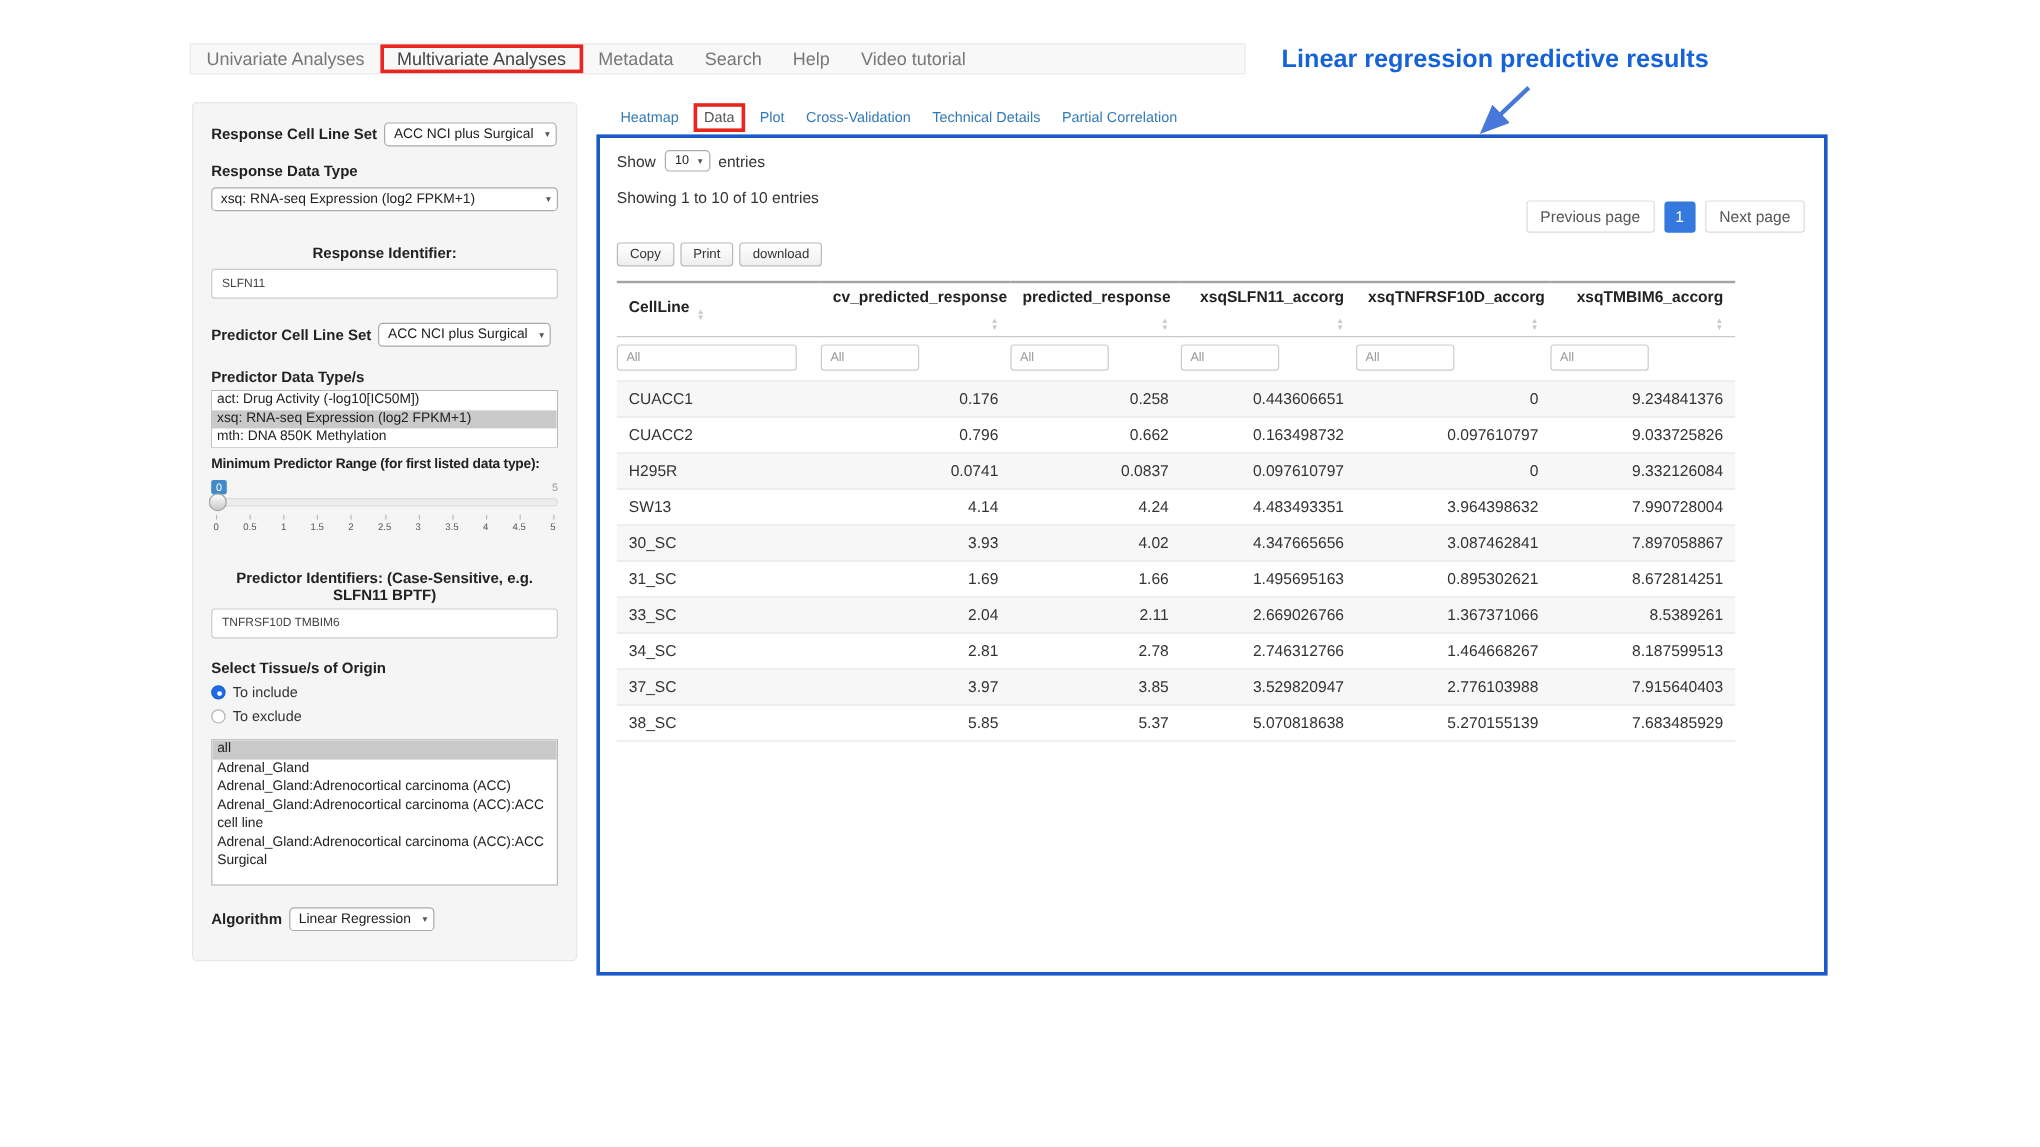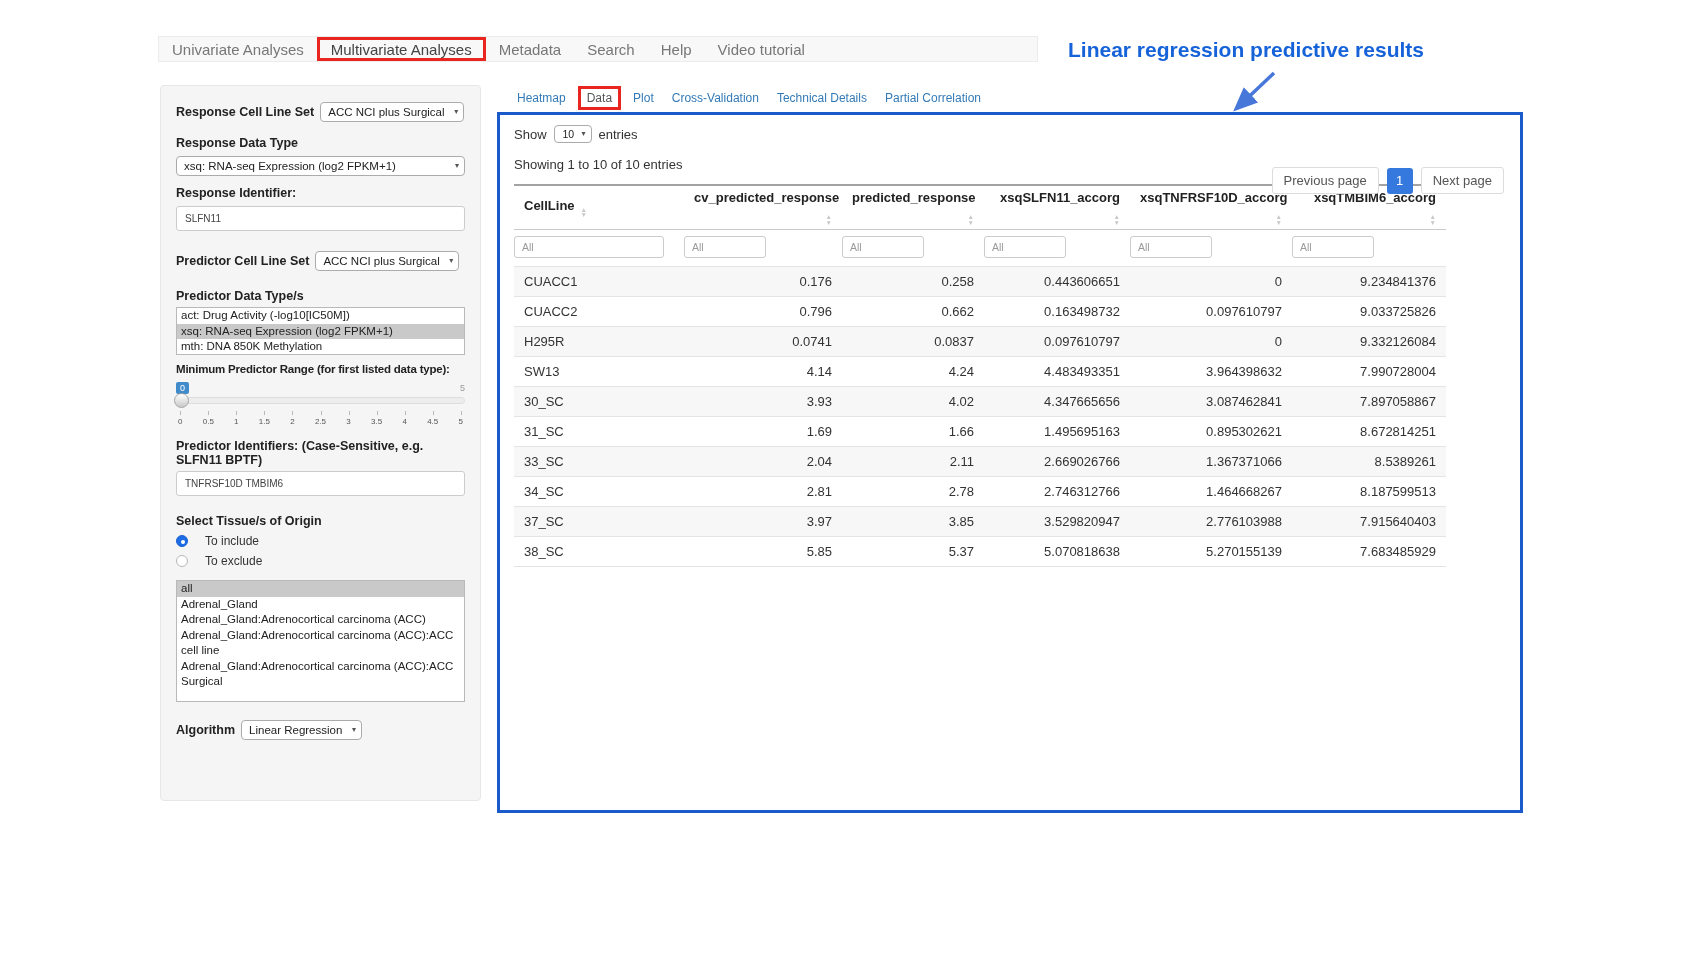--- a/index.html
+++ b/index.html
@@ -40,41 +40,41 @@
   .selwrap .chev { position:absolute; right:6px; top:50%; transform:translateY(-52%);
     font-size:8px; color:#555; pointer-events:none; }
   .txt-input { width:100%; border:1px solid #ccc; border-radius:3px; background:#fff;
     padding:6px 8px; font-size:10px; color:#444; font-family:inherit; }
   .listbox { background:#fff; border:1px solid #b9b9b9; font-size:11.5px;
     overflow-y:auto; color:#222; }
   .listbox .opt { padding:0 4px; line-height:15.5px; white-space:nowrap; overflow:hidden; cursor:pointer; }
   .listbox.wrap .opt { white-space:normal; overflow:visible; }
   .listbox .opt.selected { background:#c9c9c9; }
 
-  .mt6{margin-top:6px;} .mt8{margin-top:8px;} .mt10{margin-top:10px;}
+  .mt6{margin-top:6px;} .mt8{margin-top:8px;} .mt10{margin-top:28px;text-align:center;}
   .mt12{margin-top:12px;} .mt14{margin-top:14px;} .mt18{margin-top:18px;}
   .mt20{margin-top:20px;} .mt4{margin-top:4px;}
 
   
   .slider { position:relative; height:46px; margin-top:8px; }
   .slider-max { position:absolute; right:0; top:0; font-size:9px; color:#999; }
   .slider-val { position:absolute; left:0; top:-1px; background:var(--slider-blue);
     color:#fff; font-size:9px; padding:0 4px; border-radius:2px; line-height:12px; }
   .slider-track { position:absolute; top:14px; left:0; right:0; height:7px;
     background:#ededed; border:1px solid #ddd; border-radius:4px; }
   .slider-handle { position:absolute; top:10px; left:-2px; width:15px; height:15px;
     border-radius:50%; background:linear-gradient(#fff,#c9c9c9); border:1px solid #a4a4a4; cursor:pointer; }
   .slider-ticks { position:absolute; top:28px; left:2px; right:2px; display:flex;
     justify-content:space-between; font-size:8px; color:#555; }
   .slider-ticks .tick { position:relative; padding-top:6px; text-align:center; }
   .slider-ticks .tick::before { content:''; position:absolute; top:0; left:50%;
     width:1px; height:4px; background:#bbb; }
 
   
-  .radio-row { display:flex; align-items:center; gap:17px; margin-top:6px;
+  .radio-row { display:flex; align-items:center; gap:6px; margin-top:6px;
     font-size:12px; color:#333; cursor:pointer; }
   .radio { width:12px; height:12px; border-radius:50%; border:1px solid #b5b5b5;
     background:#fff; position:relative; flex:none; }
   .radio.checked { background:#1e6be6; border-color:#1a5fd0; }
   .radio.checked::after { content:''; position:absolute; left:4px; top:4px;
     width:4px; height:4px; border-radius:50%; background:#fff; }
 
   
   .tabs { position:absolute; left:508px; top:86px; display:flex; align-items:center;
     font-size:12px; z-index:3; }
@@ -252,20 +252,25 @@
     </div>
 
     <div class="info-row">Showing 1 to 10 of 10 entries</div>
 
     <div class="pagination">
         <button class="page-btn">Previous page</button>
         <span class="page-num">1</span>
         <button class="page-btn">Next page</button>
       </div>
 
+    <div class="btns">
+        <button class="sbtn">Copy</button>
+        <button class="sbtn">Print</button>
+        <button class="sbtn">download</button>
+      </div>
 
     <table class="dt" id="dt">
         <colgroup>
           <col style="width: 170px;">
           <col style="width: 158px;">
           <col style="width: 142px;">
           <col style="width: 146px;">
           <col style="width: 162px;">
           <col style="width: 154px;">
         </colgroup>

